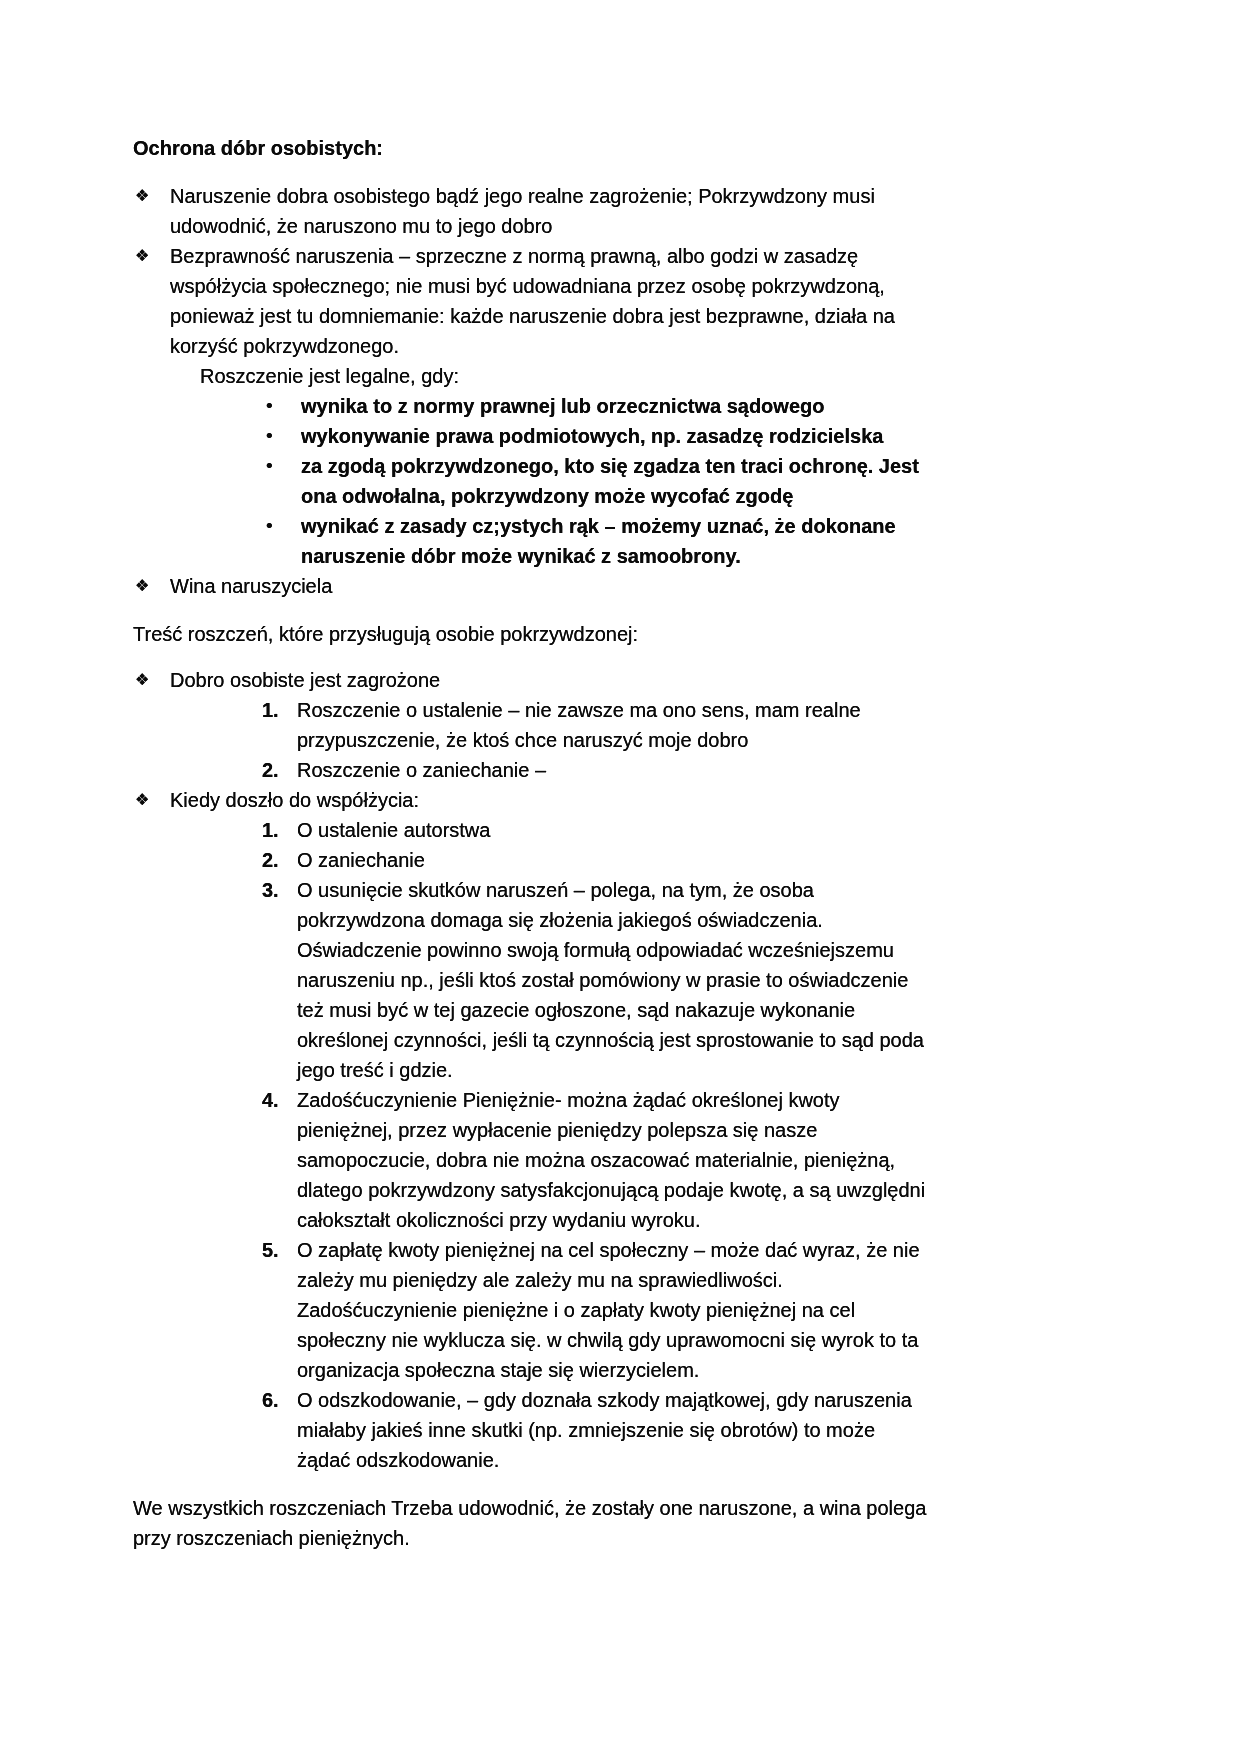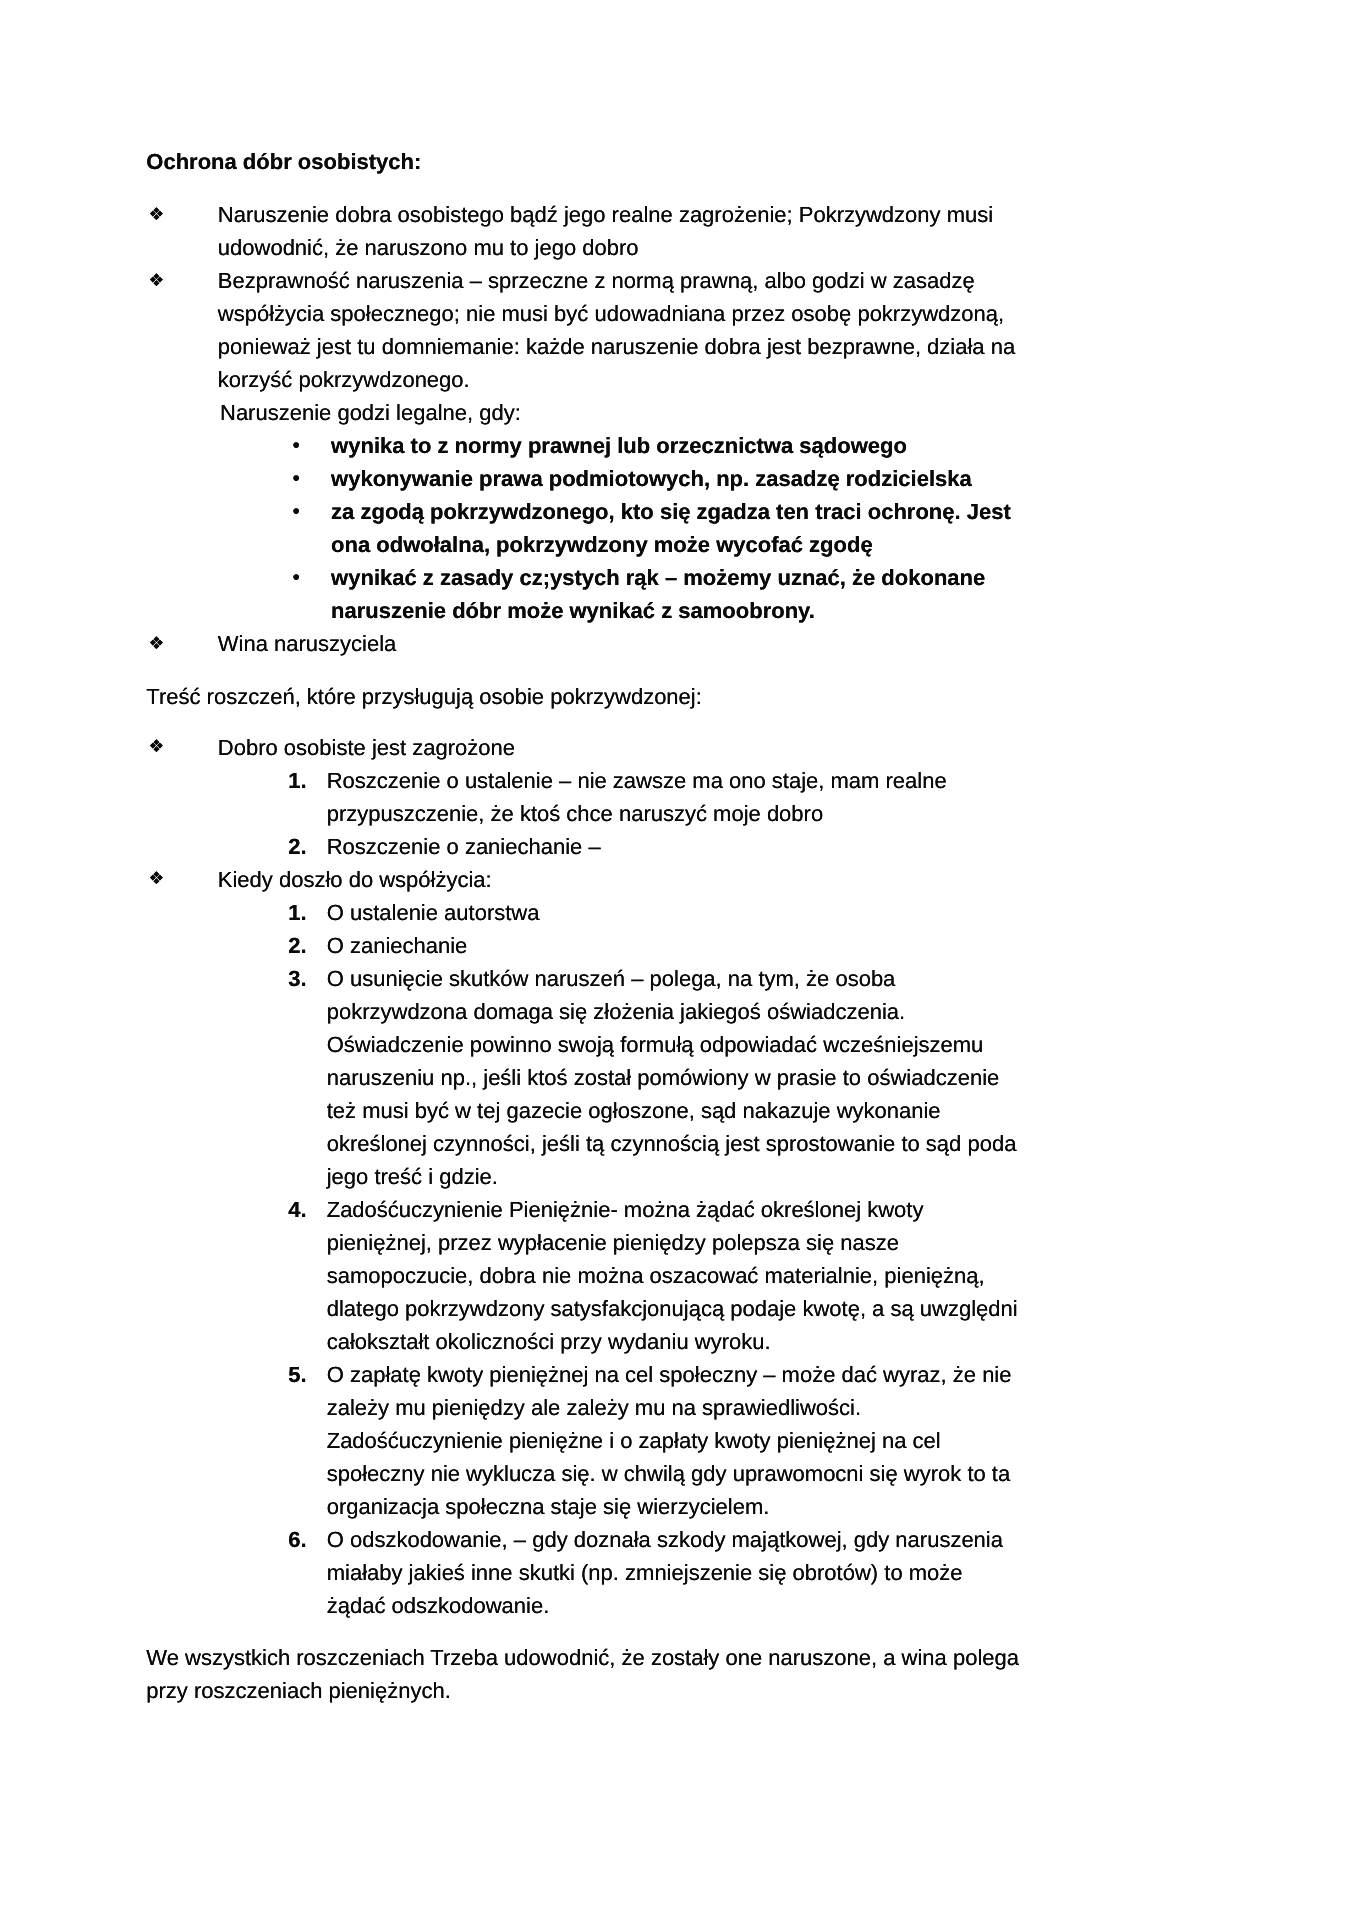--- a/index.html
+++ b/index.html
@@ -41,21 +41,20 @@
     align-items: flex-start;
   }
   .d-marker {
     flex: 0 0 35px;
     padding-left: 2px;
     font-size: 16px;
     line-height: 30px;
   }
   .d-text {
     flex: 1 1 auto;
-    margin-left: 28px;
   }
   
   .sub-head {
     margin-left: 67px;
   }
   
   .r-item {
     display: flex;
     align-items: flex-start;
     margin-left: 129px;
@@ -97,21 +96,21 @@
     <div class="d-item">
       <span class="d-marker">❖</span>
       <span class="d-text">Naruszenie dobra osobistego bądź jego realne zagrożenie; Pokrzywdzony musi udowodnić, że naruszono mu to jego dobro</span>
     </div>
 
     <div class="d-item">
       <span class="d-marker">❖</span>
       <span class="d-text">Bezprawność naruszenia – sprzeczne z normą prawną, albo godzi w zasadzę współżycia społecznego; nie musi być udowadniana przez osobę pokrzywdzoną, ponieważ jest tu domniemanie: każde naruszenie dobra jest bezprawne, działa na korzyść pokrzywdzonego.</span>
     </div>
 
-    <div class="sub-head">Naruszenie godzi legalne, gdy:</div>
+    <div class="sub-head">Roszczenie jest legalne, gdy:</div>
 
     <div class="r-item">
       <span class="r-marker">•</span>
       <span class="r-text">wynika to z normy prawnej lub orzecznictwa sądowego</span>
     </div>
     <div class="r-item">
       <span class="r-marker">•</span>
       <span class="r-text">wykonywanie prawa podmiotowych, np. zasadzę rodzicielska</span>
     </div>
     <div class="r-item">
@@ -134,21 +133,21 @@
 
   <div class="block">
 
     <div class="d-item">
       <span class="d-marker">❖</span>
       <span class="d-text">Dobro osobiste jest zagrożone</span>
     </div>
 
     <div class="n-item">
       <span class="n-num">1.</span>
-      <span class="n-text">Roszczenie o ustalenie – nie zawsze ma ono staje, mam realne przypuszczenie, że ktoś chce naruszyć moje dobro</span>
+      <span class="n-text">Roszczenie o ustalenie – nie zawsze ma ono sens, mam realne przypuszczenie, że ktoś chce naruszyć moje dobro</span>
     </div>
     <div class="n-item">
       <span class="n-num">2.</span>
       <span class="n-text">Roszczenie o zaniechanie –</span>
     </div>
 
     <div class="d-item">
       <span class="d-marker">❖</span>
       <span class="d-text">Kiedy doszło do współżycia:</span>
     </div>

